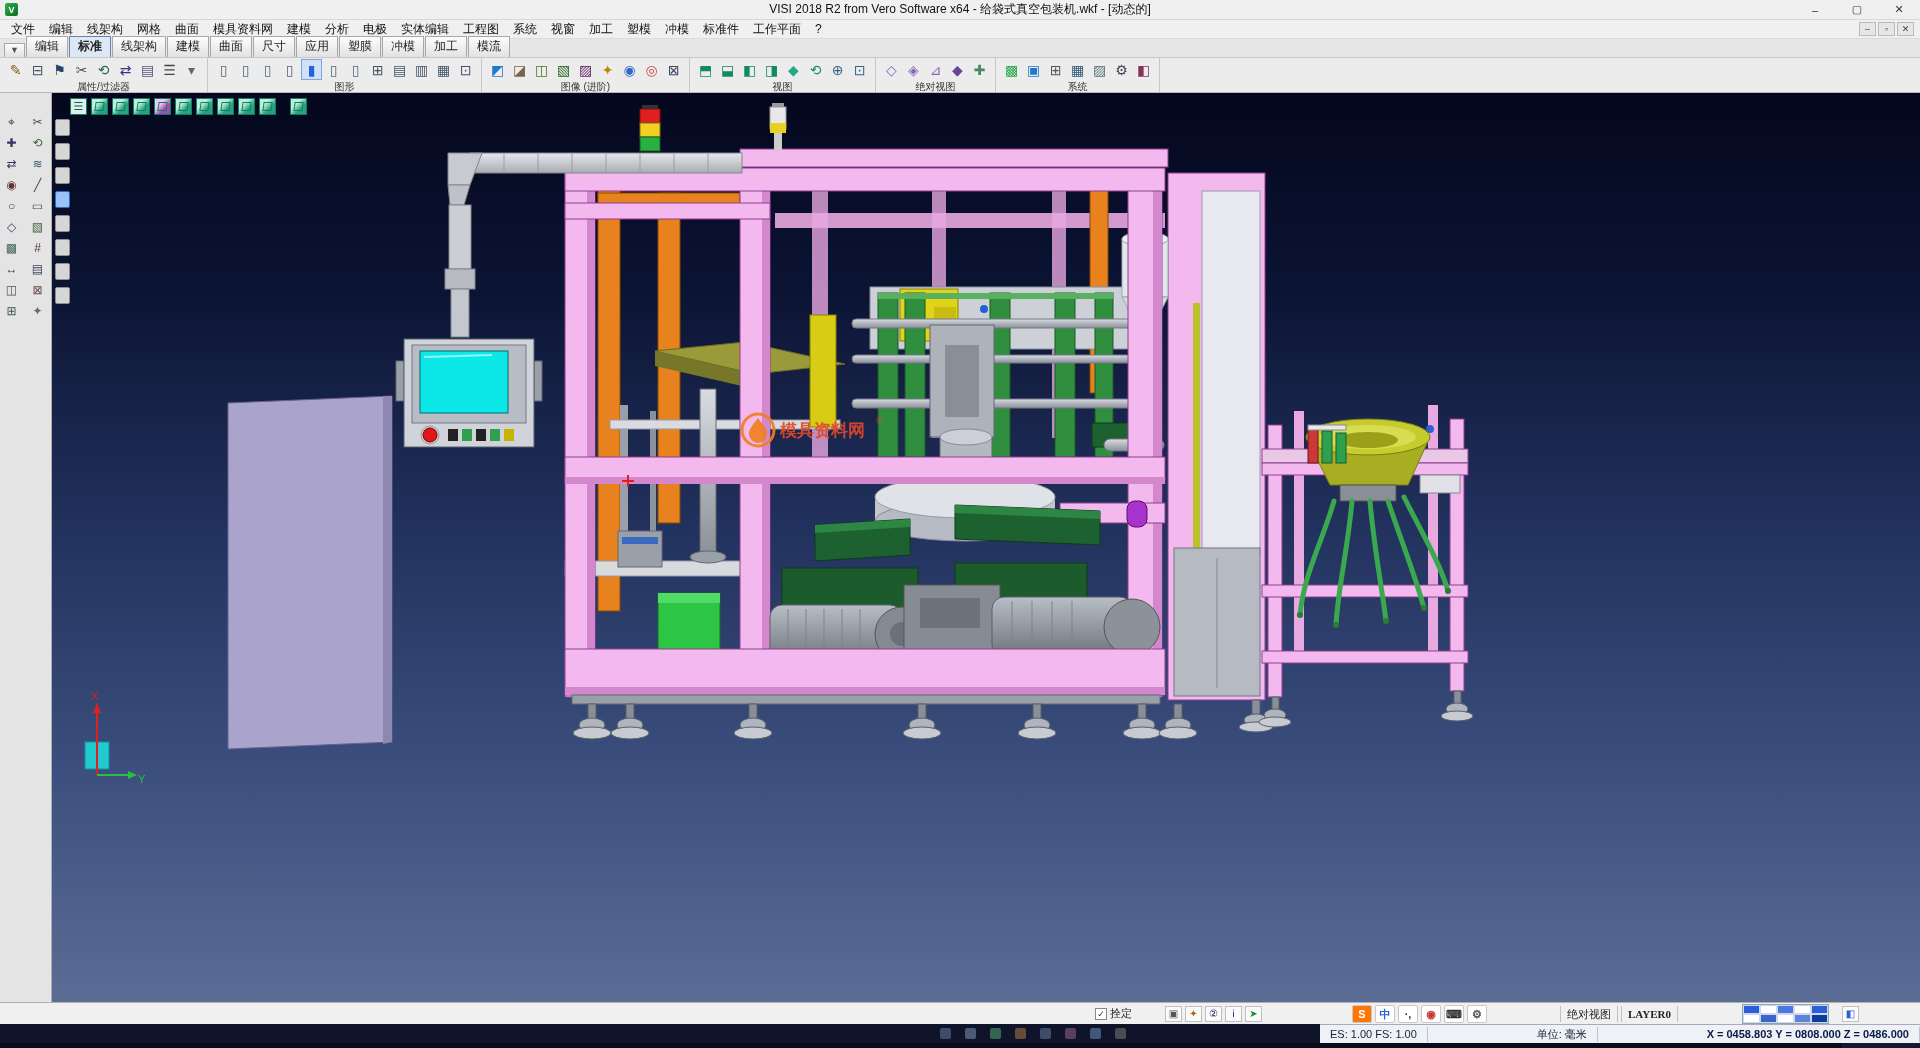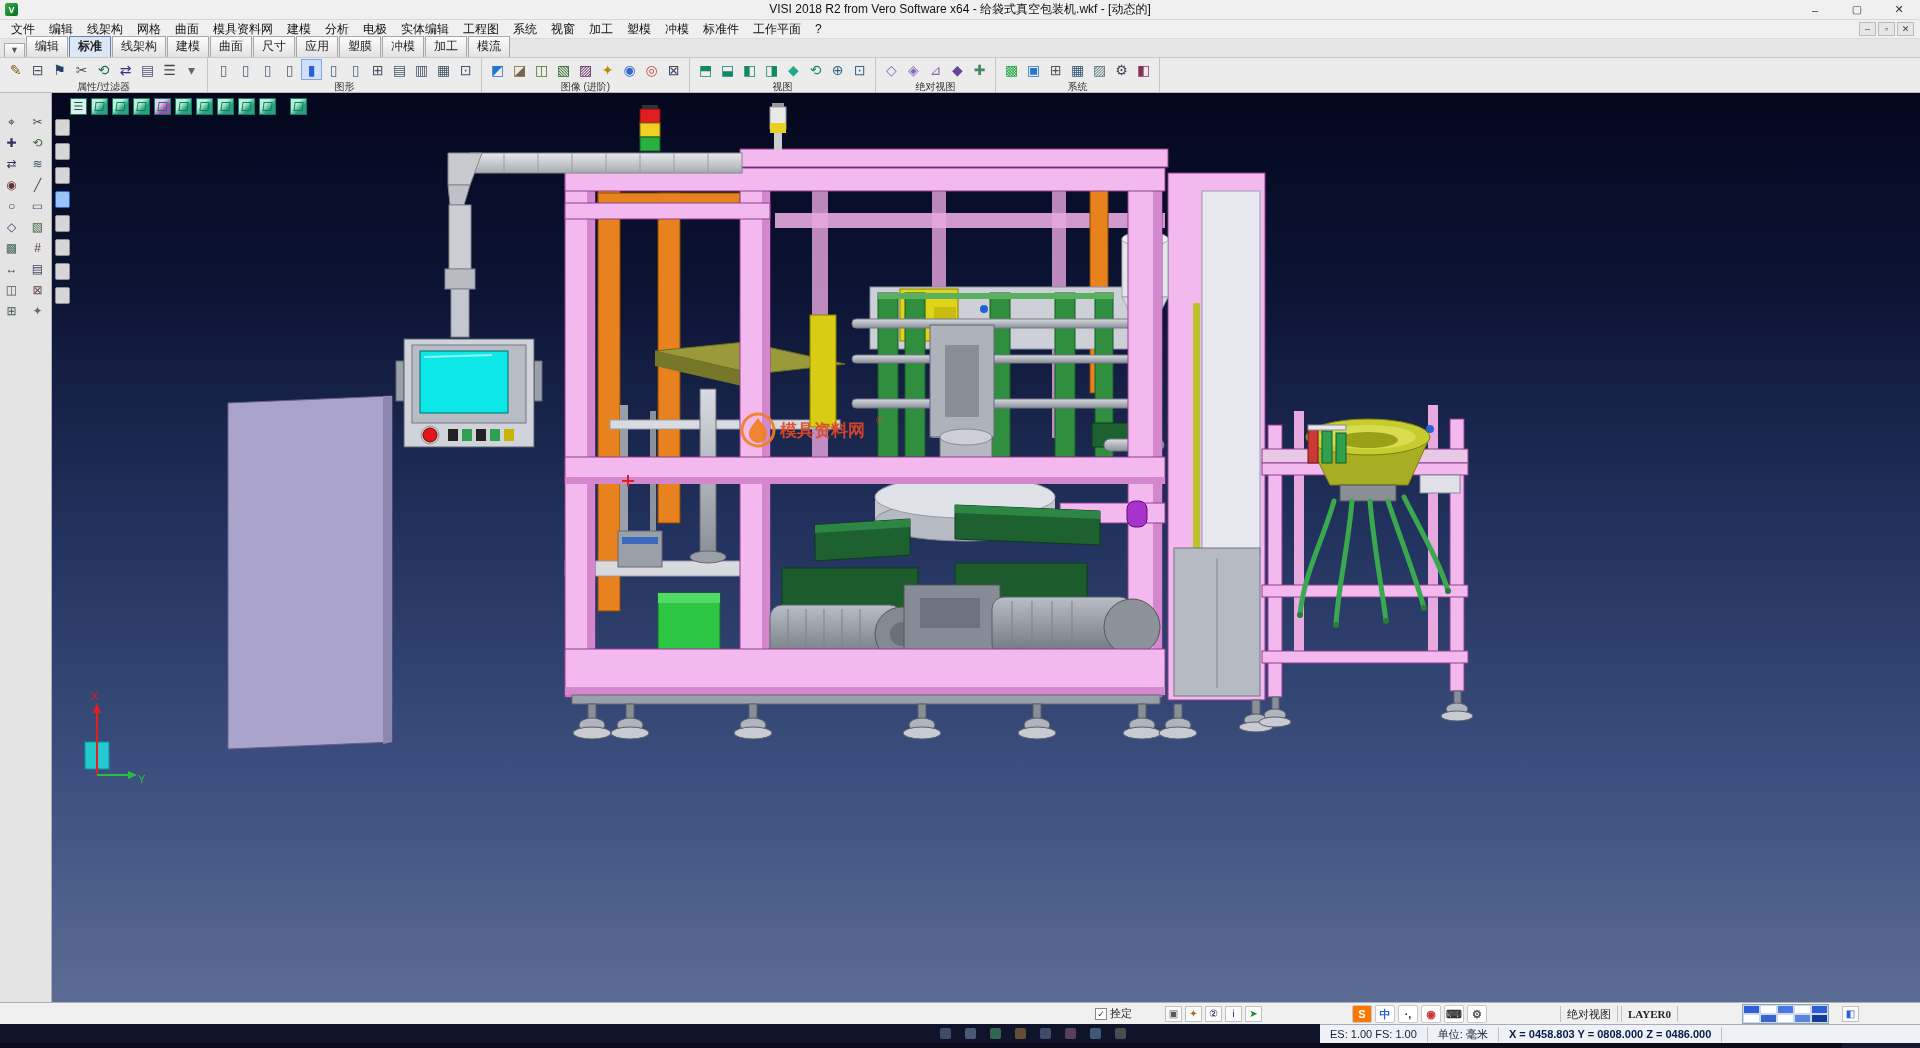--- a/index.html
+++ b/index.html
@@ -69,21 +69,21 @@
   .stico{width:17px;height:16px;border:1px solid #c0c0c0;background:#fafafa;font-size:10px;line-height:14px;text-align:center;padding:0;}
   .imeico{width:20px;height:18px;border:1px solid #c8c8c8;font-size:11px;line-height:16px;text-align:center;padding:0;font-weight:bold;border-radius:2px;}
   .swatches{display:grid;grid-template-columns:repeat(5,17px);grid-auto-rows:9px;border:1px solid #8aa;}
   .sw{border:1px solid #cfd8ee;}
   .statuslabel{padding:0 6px;border-left:1px solid #c0c0c0;border-right:1px solid #c0c0c0;height:16px;line-height:16px;}
   .layerlabel{font-weight:bold;}
 
   .statusB{height:19px;display:flex;background:#10142a;}
   .trayzone{width:1320px;display:flex;align-items:center;gap:14px;padding-left:940px;}
   .tray{width:11px;height:11px;border-radius:2px;opacity:.8;}
-  .coordzone{flex:1;background:#eef1f6;border-top:1px solid #aab;display:flex;align-items:center;font-size:11px;color:#123;gap:0;}
+  .coordzone{flex:1;background:#eef1f6;border-top:1px solid #aab;display:flex;align-items:center;font-size:11px;color:#123;gap:12px;justify-content:space-between;}
   .coordseg{padding:0 10px;border-right:1px solid #bcc2cf;height:15px;line-height:15px;white-space:nowrap;}
   .coordseg.coords{font-weight:bold;color:#0a1a4a;}
   .sliver{height:5px;background:#0a0c1c;display:flex;justify-content:flex-end;}
   .sliver .clockseg{width:78px;background:#141830;}
 </style>
 </head>
 <body>
 
 <div class="window">
 

